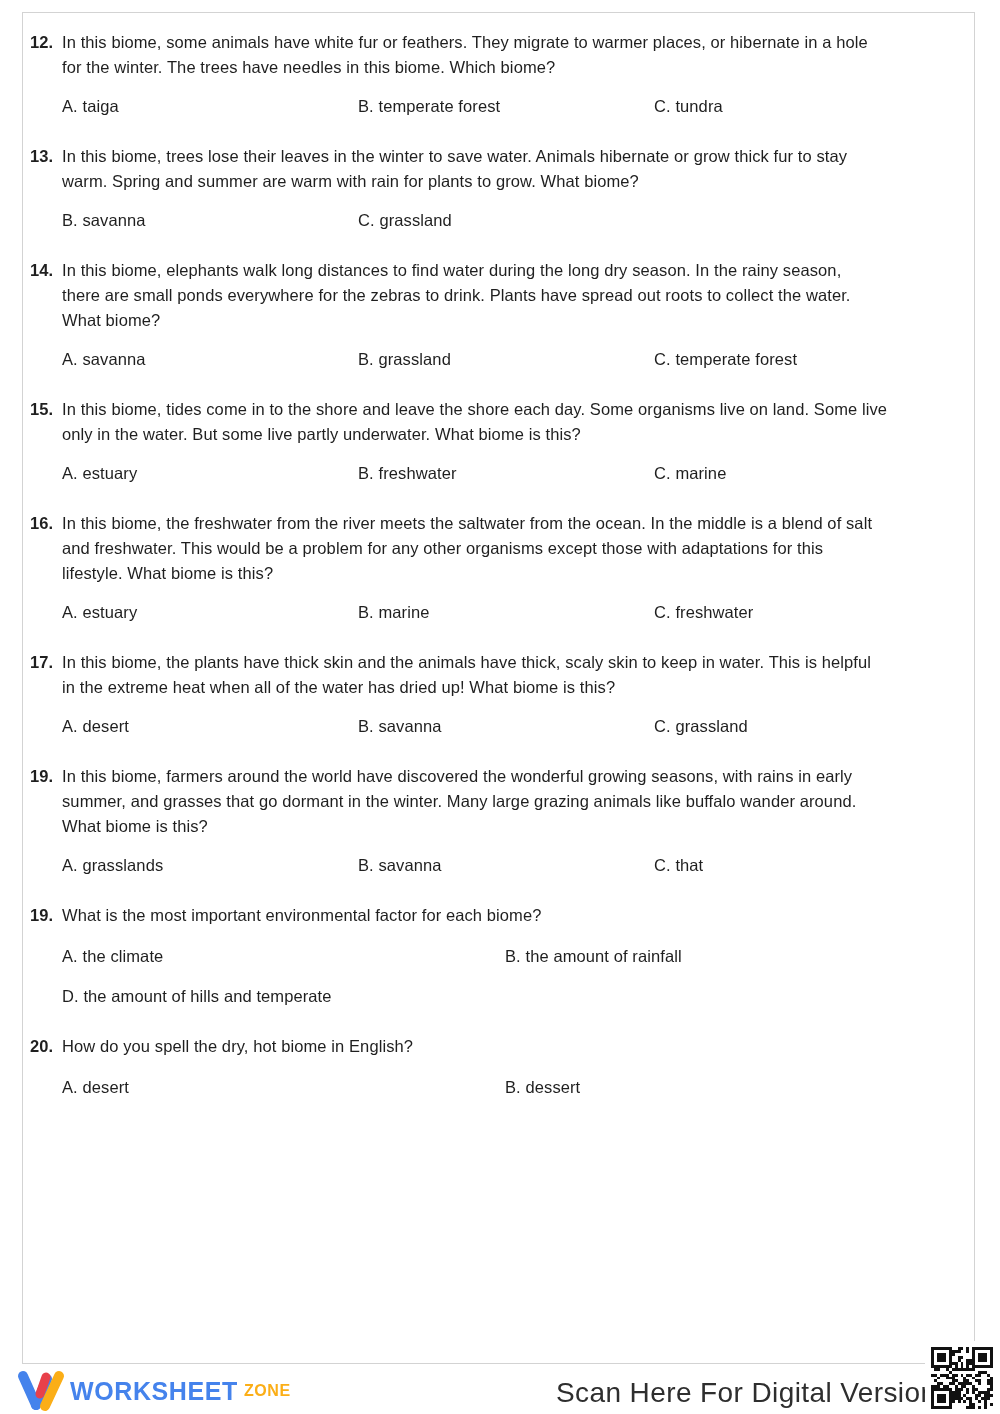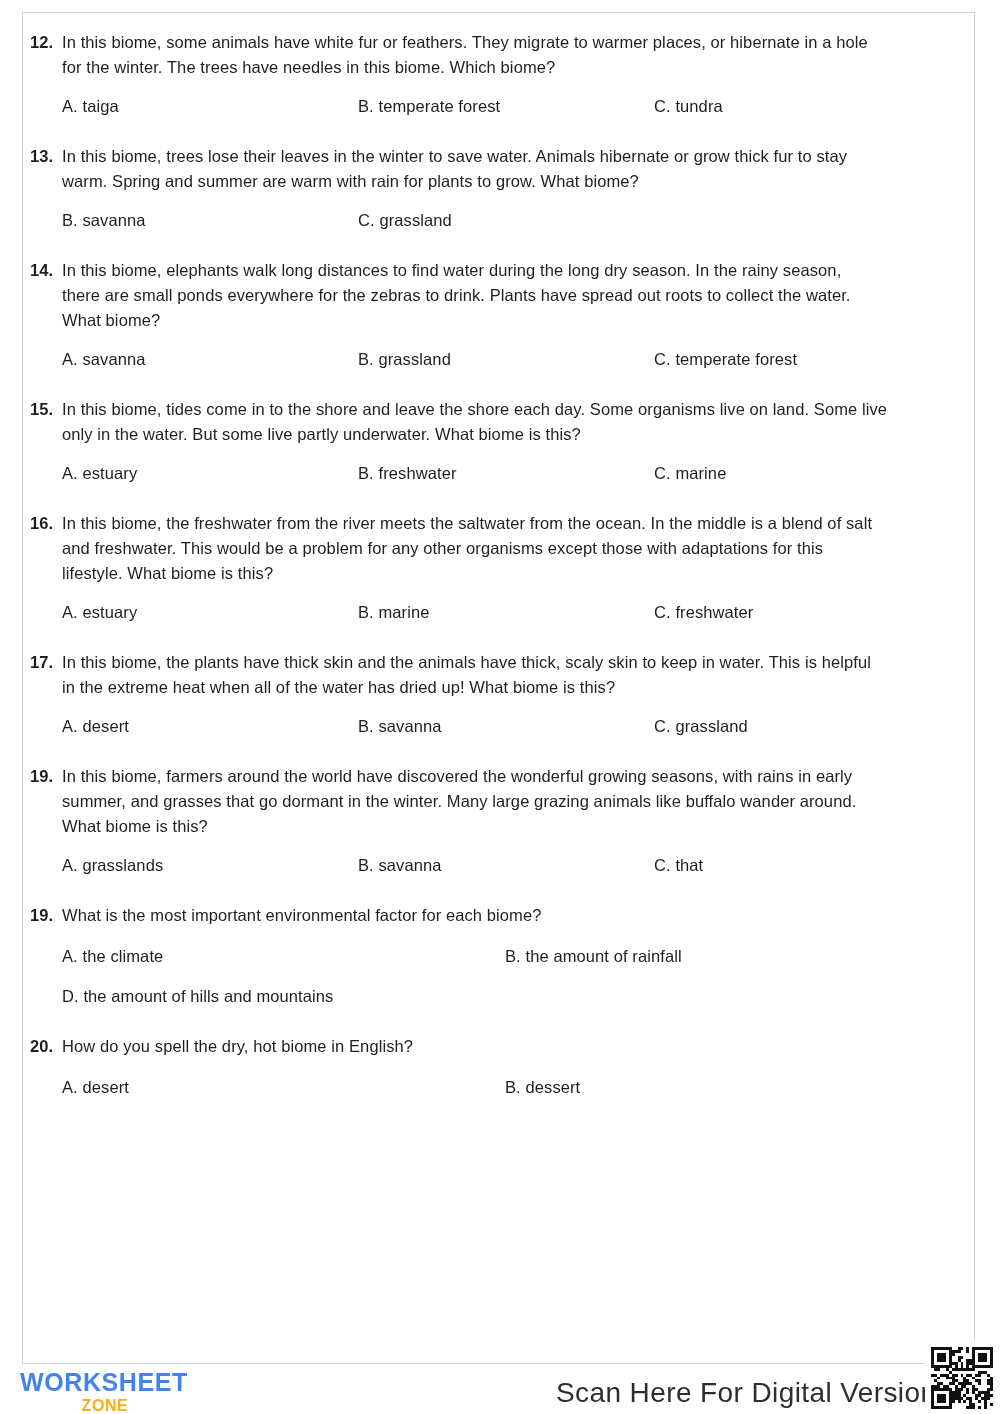--- a/index.html
+++ b/index.html
@@ -46,21 +46,20 @@
   .options.cols-2 { grid-template-columns: 443px 1fr; margin-top: 16px; }
   .option { white-space: pre; }
 
   
   .brand {
     position: absolute;
     left: 16px; top: 1368px;
     height: 46px;
     display: flex;
     align-items: center;
-    flex-direction: column;
   }
   .brand svg { display: block; }
   .brand-word1 {
     margin-left: 4px;
     font-size: 25px;
     font-weight: 800;
     letter-spacing: 0.6px;
     color: var(--brand-blue, #4583EC);
   }
   .brand-word2 {
@@ -190,21 +189,21 @@
     </div>
   </div>
 
   <div class="question">
     <div class="q-num">19.</div>
     <div class="q-body">
       <div class="q-text">What is the most important environmental factor for each biome?</div>
       <div class="options cols-2">
         <span class="option">A. the climate</span>
         <span class="option">B. the amount of rainfall</span>
-        <span class="option">D. the amount of hills and mountains</span>
+        <span class="option">D. the amount of hills and temperate</span>
       </div>
     </div>
   </div>
 
   <div class="question">
     <div class="q-num">20.</div>
     <div class="q-body">
       <div class="q-text">How do you spell the dry, hot biome in English?</div>
       <div class="options cols-2">
         <span class="option">A. desert</span>

